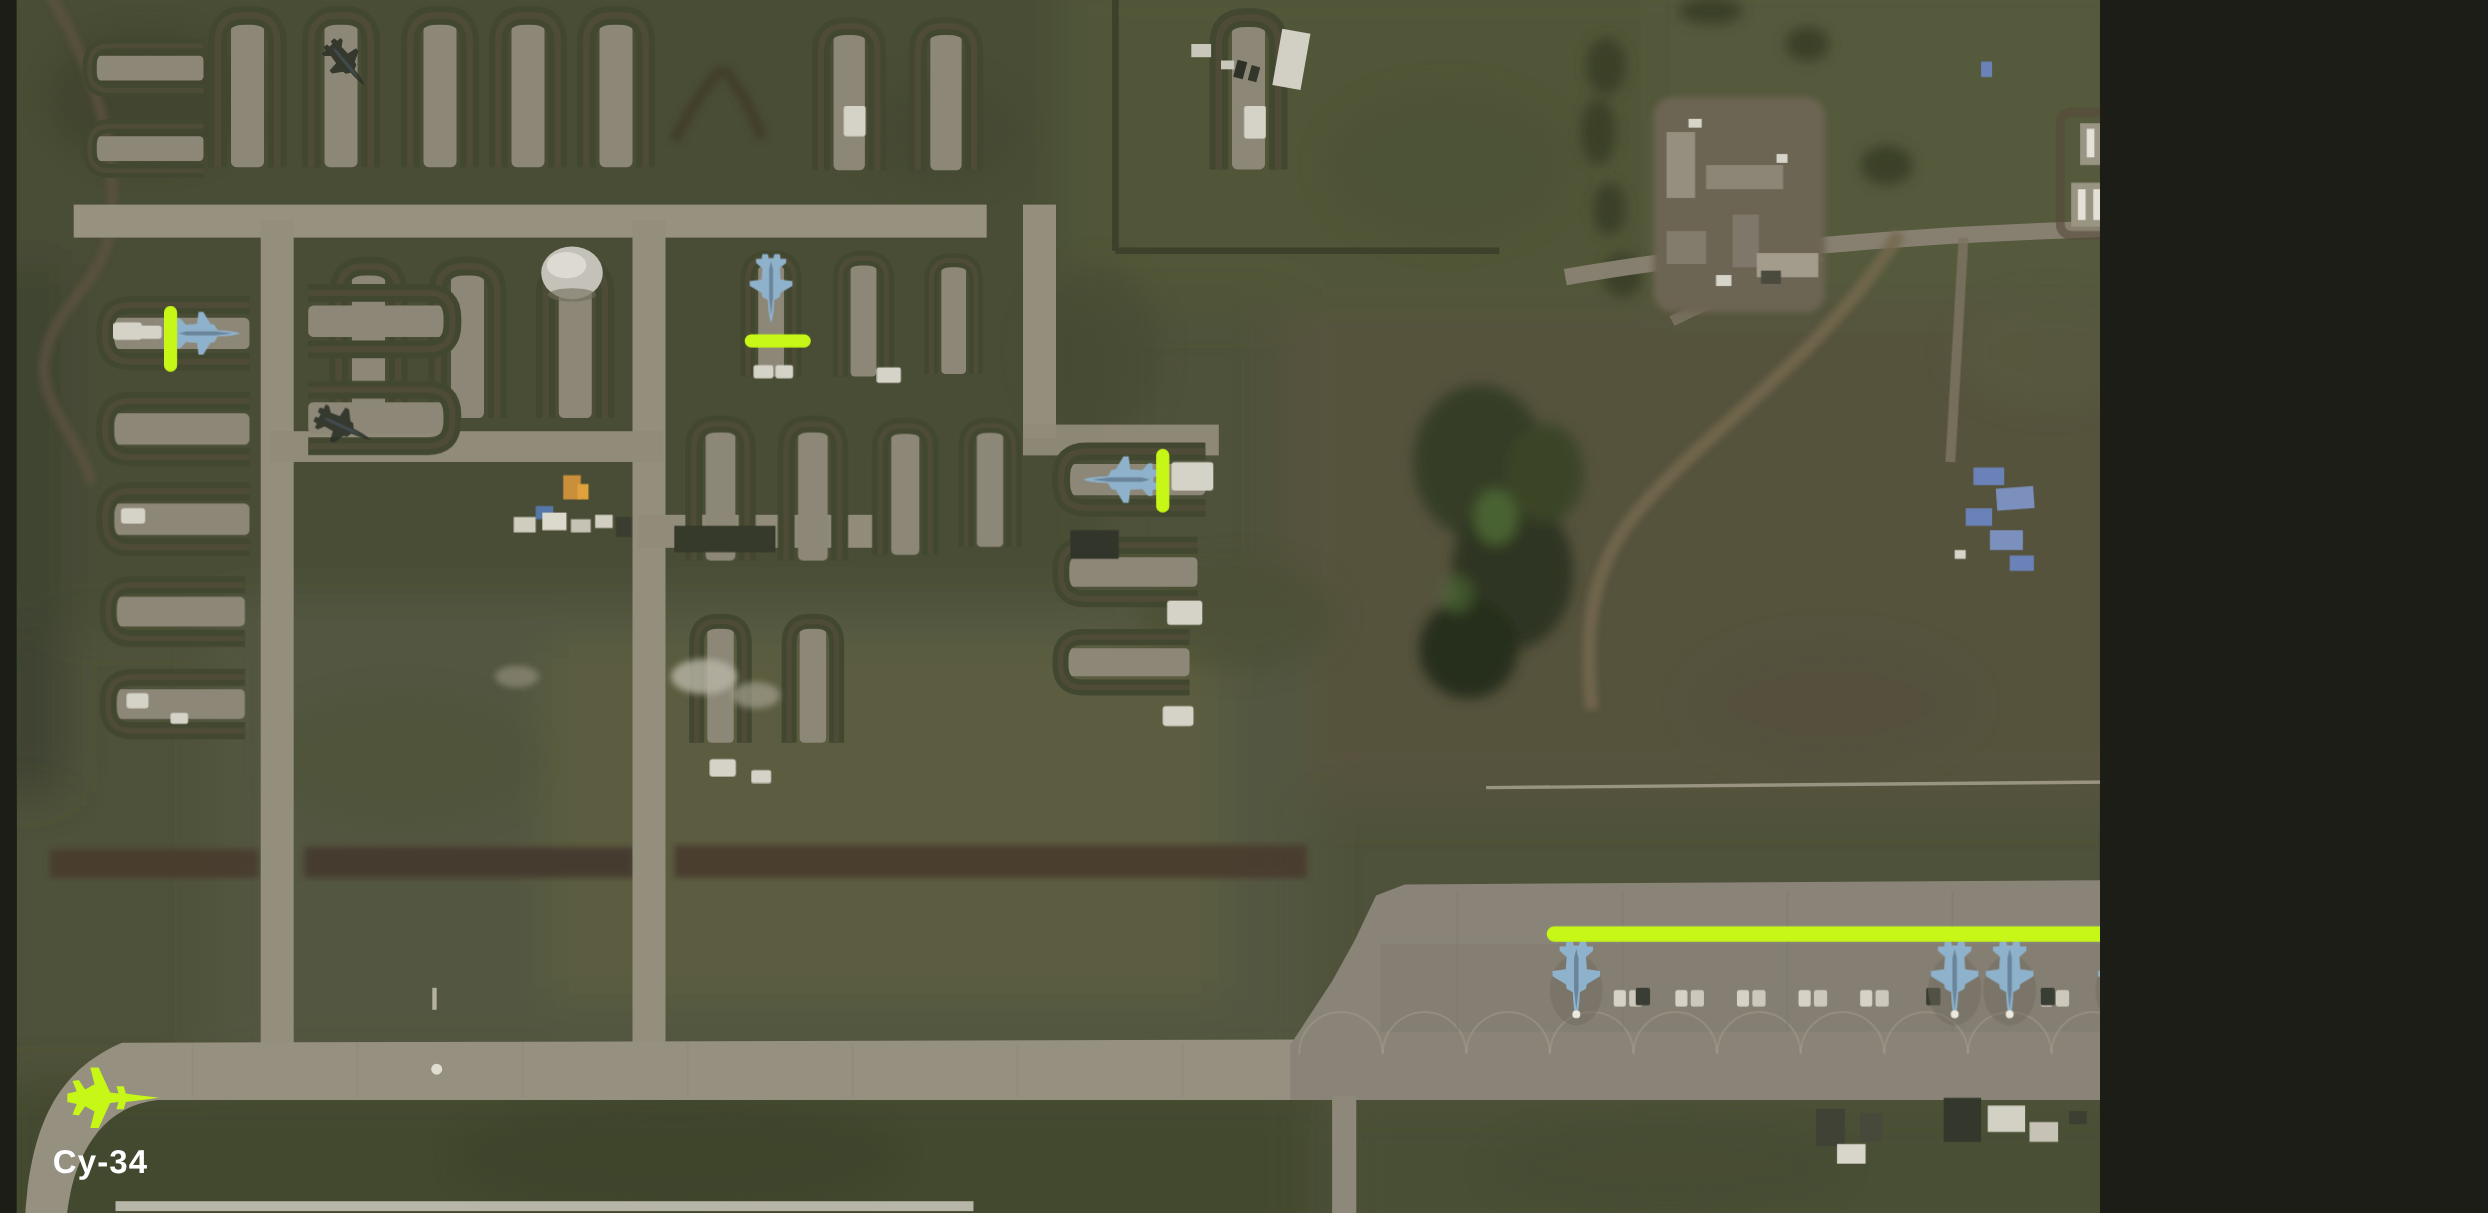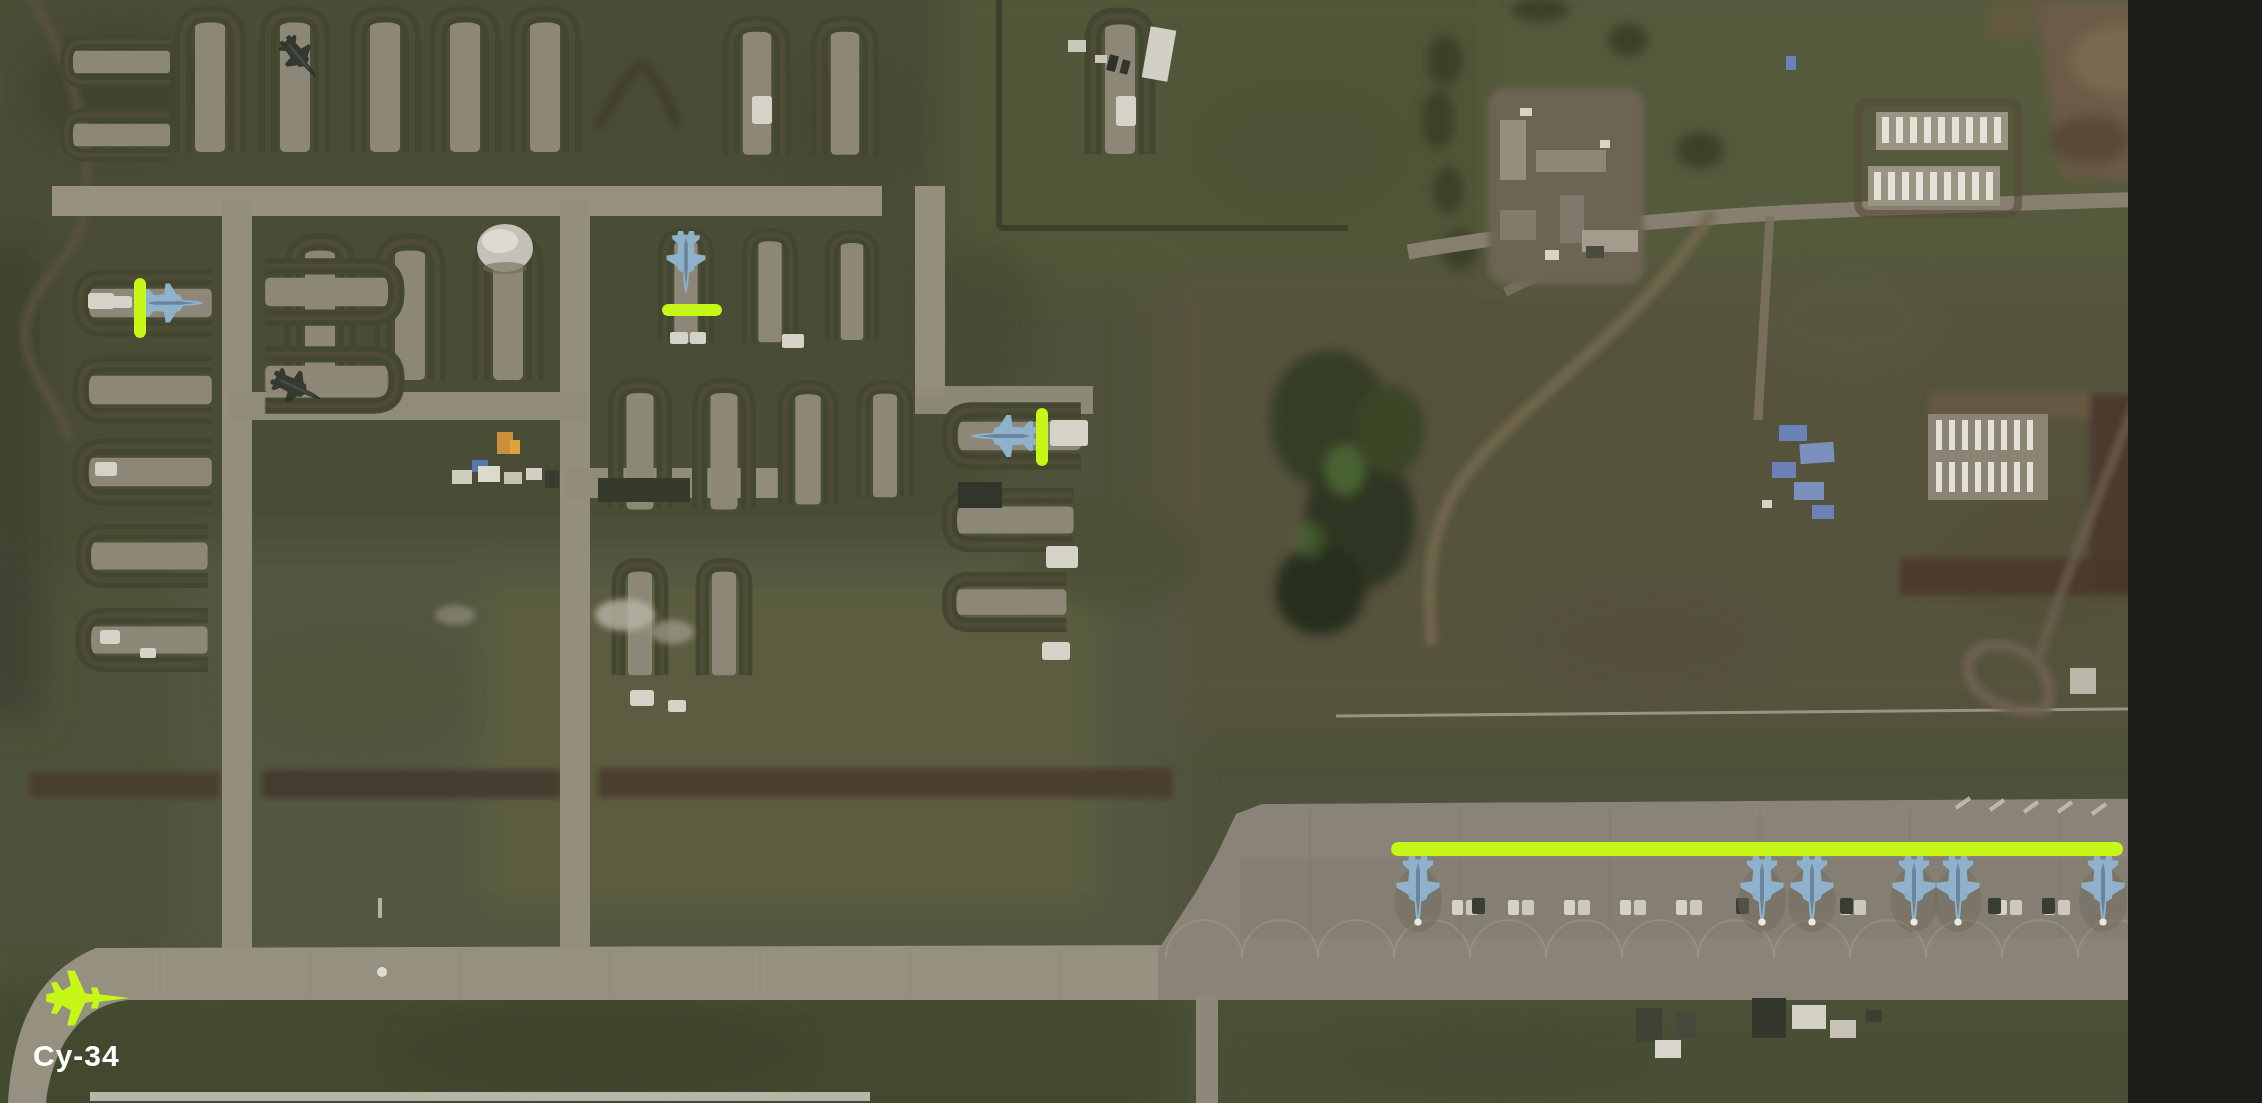--- a/index.html
+++ b/index.html
@@ -1,17 +1,17 @@
 <!DOCTYPE html>
 <html><head>
 <meta charset="utf-8">
 <style>
   html,body{margin:0;padding:0;background:#1b1d16;}
-  .stage{position:relative;width:2128px;height:1103px;overflow:hidden;
-         font-family:"Liberation Sans", sans-serif;}
+  .stage{position:relative;width:1894px;height:1103px;overflow:hidden;
+         font-family:"Liberation Sans", sans-serif;margin-left:15px;}
   svg{display:block;}
   text{font-family:"Liberation Sans", sans-serif;}
 </style>
 </head>
 <body>
 
 <div class="stage">
 <svg width="2262" height="1103" viewBox="0 0 2262 1103">
   <defs>
     <filter id="b3">

